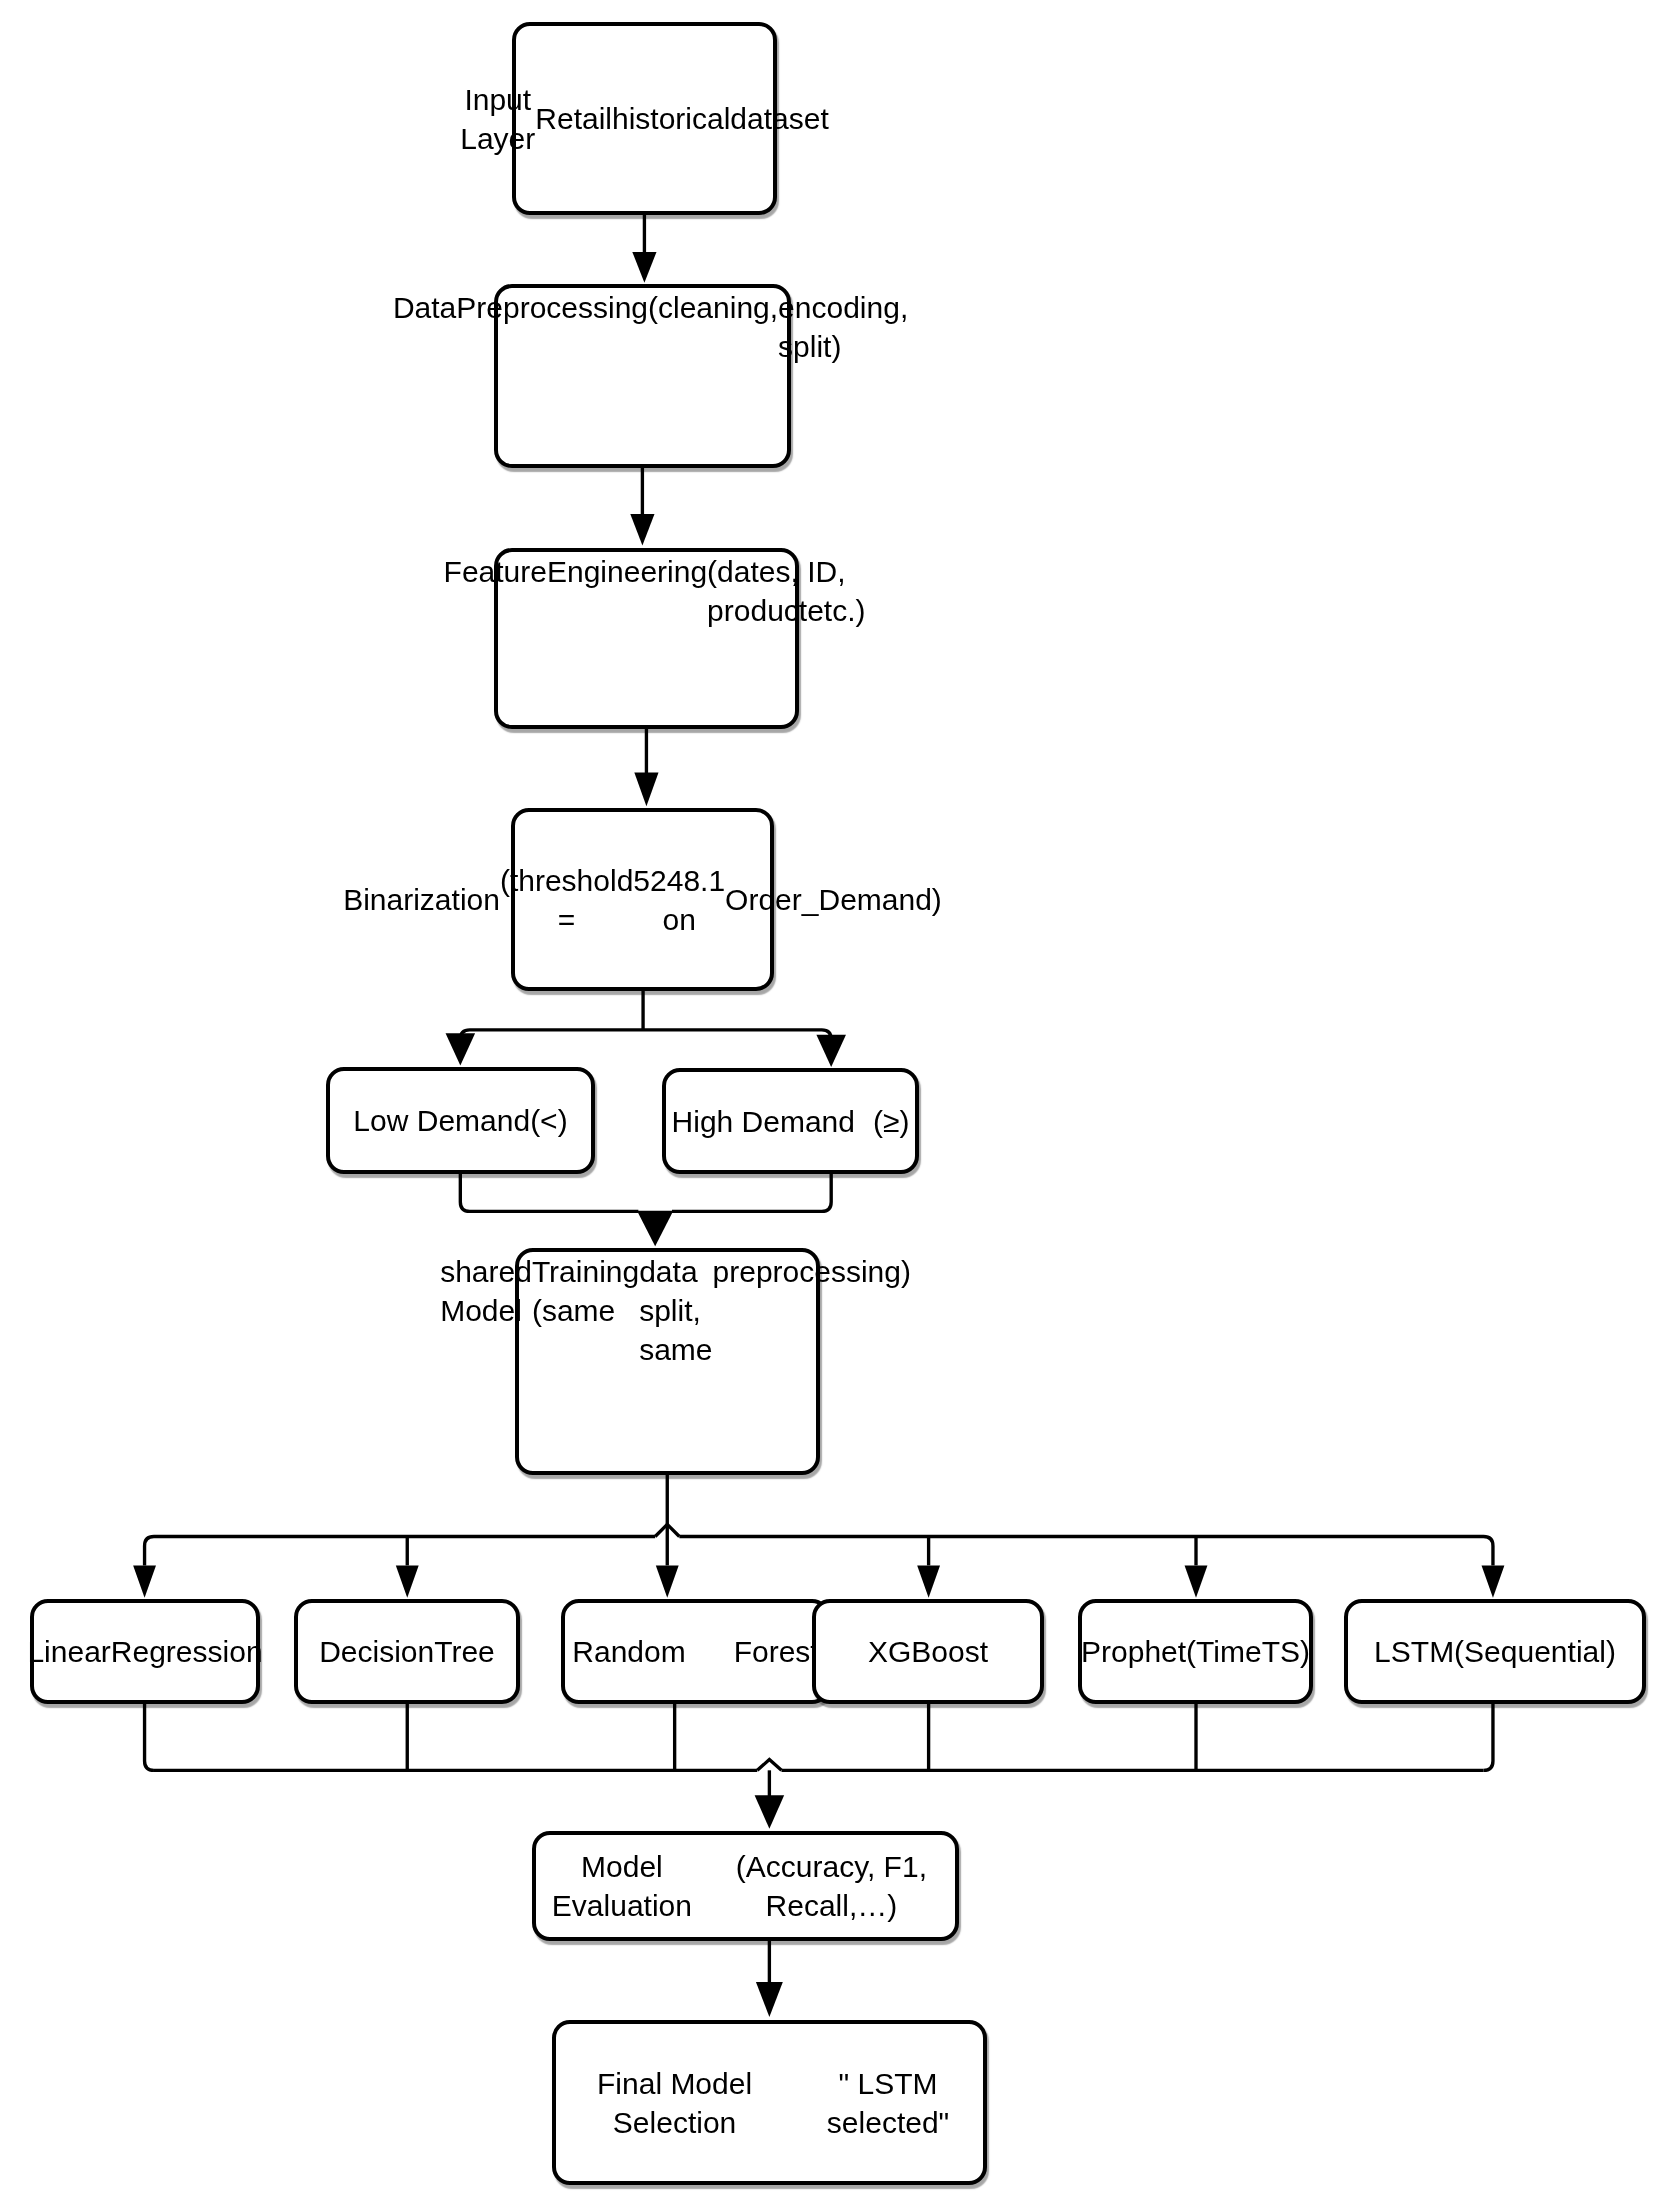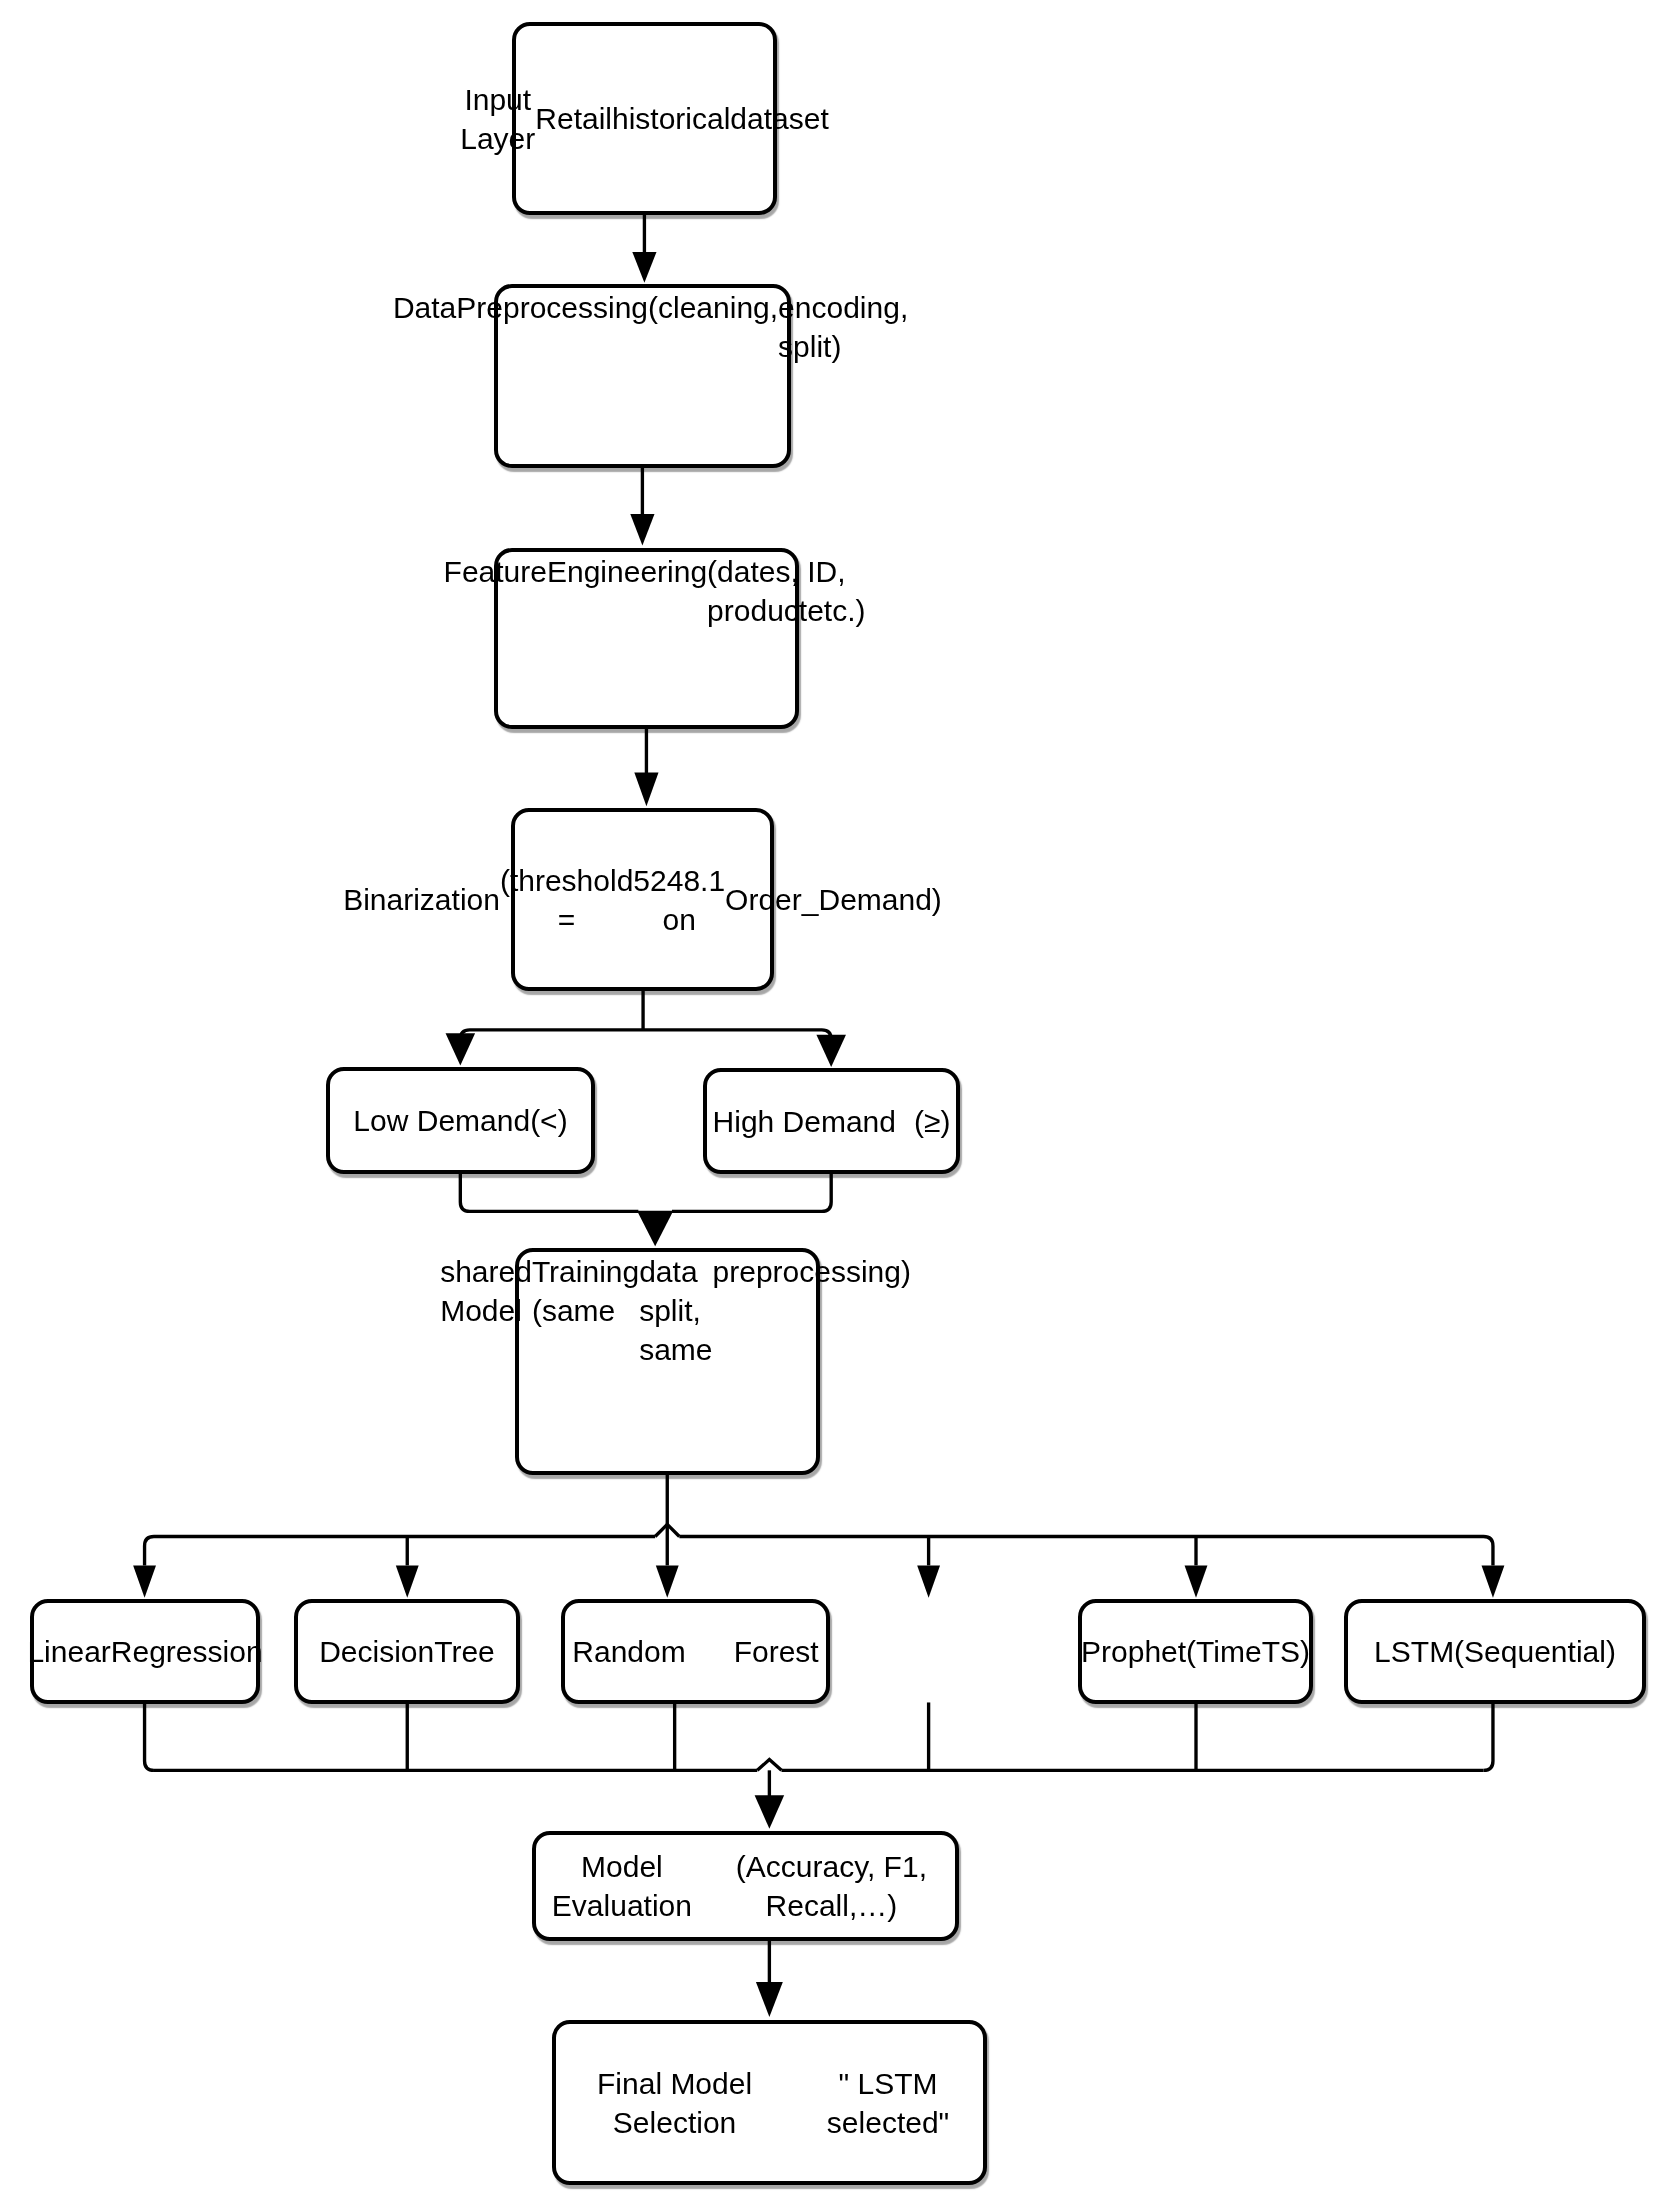--- a/index.html
+++ b/index.html
@@ -45,21 +45,21 @@
     line-height: 39px;
   }
   .node.center { align-items: center; text-align: center; }
   .node.left   { align-items: flex-start; text-align: left; padding-left: 21.5px; padding-right: 5.4px; }
 
   #n-input         { left: 512px;  top: 22px;   width: 265px; height: 193px; }
   #n-preprocessing { left: 494px;  top: 284px;  width: 297px; height: 184px; }
   #n-feature       { left: 494px;  top: 548px;  width: 305px; height: 181px; }
   #n-binarization  { left: 511px;  top: 808px; width: 263px; height: 183px; }
   #n-low           { left: 326px;  top: 1067px; width: 269px; height: 107px; }
-  #n-high          { left: 703px; top: 1068px; width: 257px; height: 106px; gap: 18px; }
+  #n-high          { left: 662px; top: 1068px; width: 257px; height: 106px; gap: 18px; }
   #n-shared        { left: 515px;  top: 1248px; width: 305px; height: 227px; }
   #n-lr            { left: 30px;   top: 1599px; width: 230px; height: 105px; }
   #n-dt            { left: 294px;  top: 1599px; width: 226px; height: 105px; }
   #n-rf            { left: 561px;  top: 1599px; width: 269px; height: 105px; gap: 48px; }
   #n-xgb           { left: 812px; top: 1599px; width: 232px; height: 105px; }
   #n-prophet       { left: 1078px; top: 1599px; width: 235px; height: 105px; text-align: center; }
   #n-lstm          { left: 1344px; top: 1599px; width: 302px; height: 105px; }
   #n-eval          { left: 524px;  top: 1831px; width: 427px; height: 110px; margin-left: 8px; }
   #n-final         { left: 552px;  top: 2020px; width: 435px; height: 165px; justify-content: space-between; }
 </style>
@@ -179,20 +179,23 @@
   <div class="node center" id="n-dt">
     <div>Decision</div>
     <div>Tree</div>
   </div>
 
   <div class="node center" id="n-rf">
     <div>Random</div>
     <div>Forest</div>
   </div>
 
+  <div class="node center" id="n-xgb">
+    <div>XGBoost</div>
+  </div>
 
   <div class="node center" id="n-prophet">
     <div>Prophet(Time</div>
     <div>TS)</div>
   </div>
 
   <div class="node center" id="n-lstm">
     <div>LSTM(Sequential)</div>
   </div>
 

